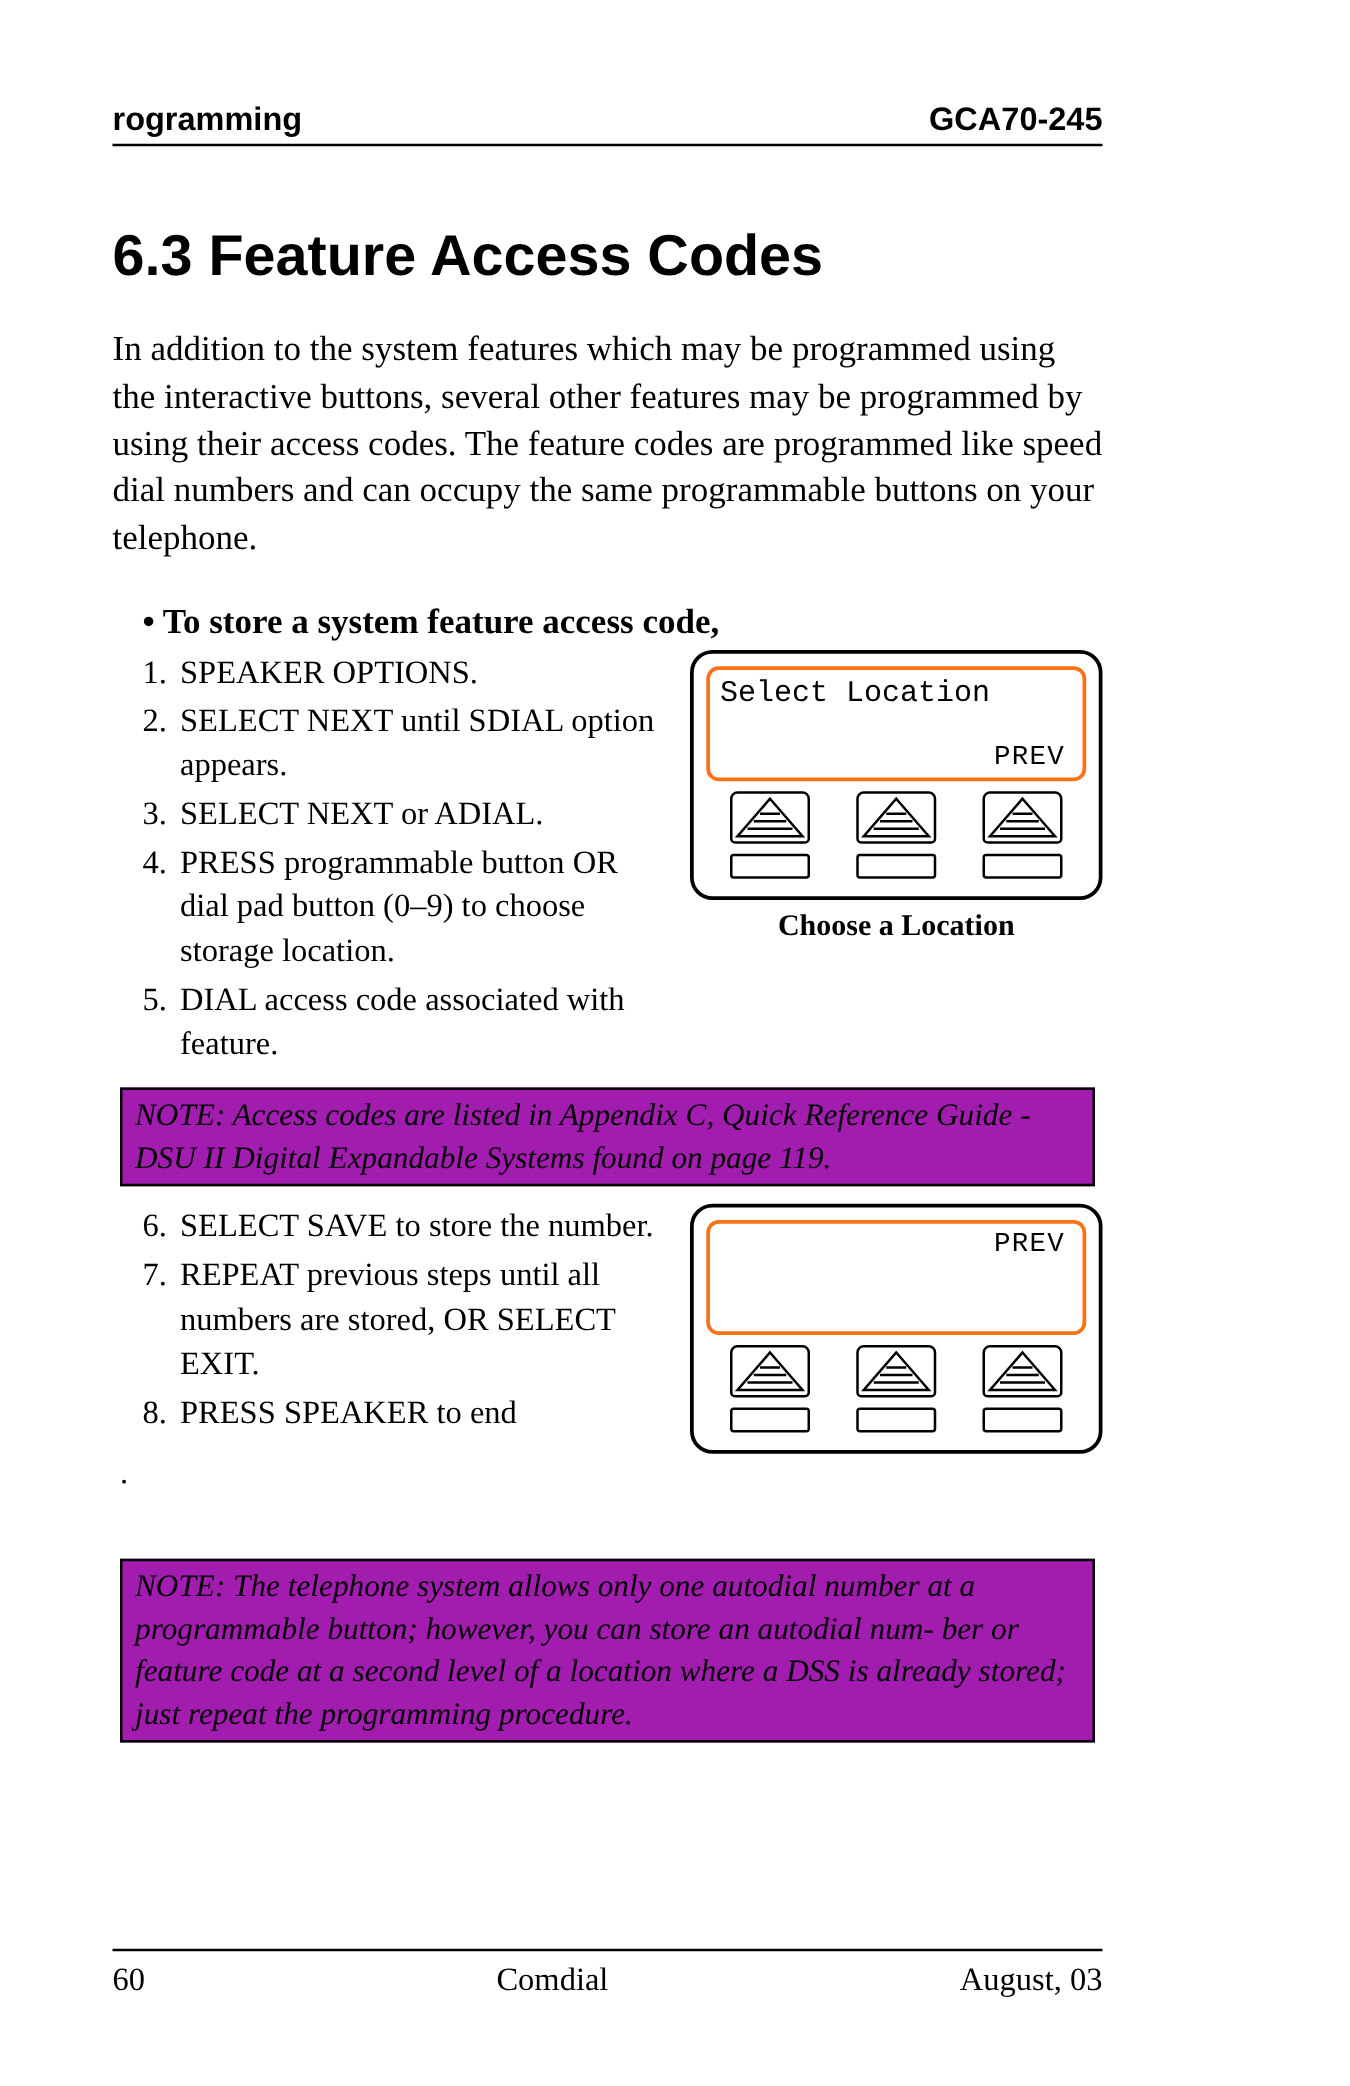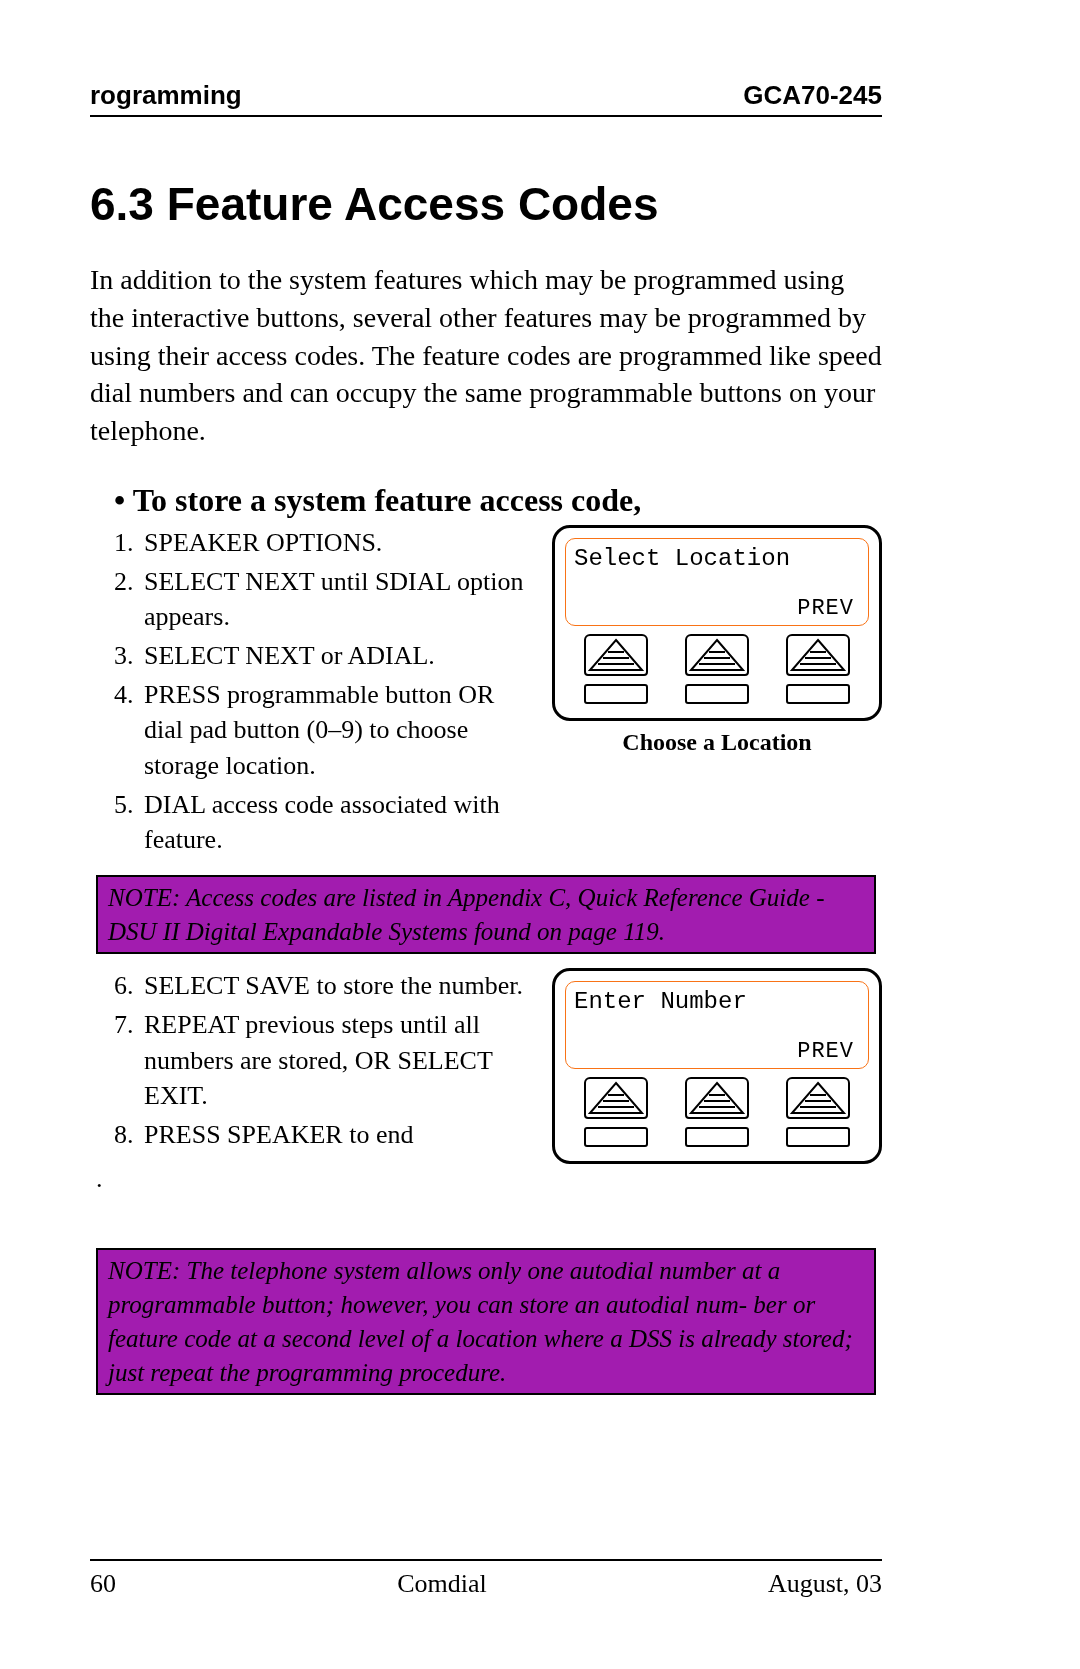--- a/index.html
+++ b/index.html
@@ -33,21 +33,21 @@
     font-size: 46px;
     margin: 0 0 30px 0;
   }
   .intro {
     font-size: 28px;
     line-height: 1.35;
     margin-bottom: 32px;
   }
   .subhead {
     font-weight: bold;
-    font-size: 32px;
+    font-size: 28px;
     margin: 10px 0 6px 24px;
   }
   .subhead::before {
     content: "• ";
   }
   .content-row {
     display: flex;
     gap: 28px;
     align-items: flex-start;
   }
@@ -66,21 +66,21 @@
     width: 330px;
     flex-shrink: 0;
   }
   .phone-display {
     border: 3px solid #000;
     border-radius: 18px;
     padding: 10px 10px 14px 10px;
     background: #fff;
   }
   .lcd {
-    border: 1px solid #f97316;
+    border: 3px solid #f97316;
     border-radius: 10px;
     height: 78px;
     padding: 4px 8px 4px 8px;
     font-family: "Courier New", monospace;
     font-size: 22px;
     display: flex;
     flex-direction: column;
     justify-content: space-between;
   }
   .lcd .line1 { text-align: left; margin-top: 2px;   font-size: 24px;}
@@ -212,21 +212,20 @@
 
   <div class="content-row">
     <ol class="steps" start="6">
       <li>SELECT  SAVE to store the number.</li>
       <li>REPEAT previous steps until all numbers are stored, OR SELECT EXIT.</li>
       <li>PRESS SPEAKER to end</li>
     </ol>
     <div class="figure-col">
       <div class="phone-display">
         <div class="lcd">
-          <div class="line1">Enter Number</div>
           <div class="line2">PREV</div>
         </div>
         <div class="button-row">
           <div class="tri-btn">
             <svg viewBox="0 0 60 38">
                 <polygon points="30,4 56,34 4,34" fill="none" stroke="#000" stroke-width="2"></polygon>
                 <line x1="12" y1="28" x2="48" y2="28" stroke="#000" stroke-width="2"></line>
                 <line x1="17" y1="22" x2="43" y2="22" stroke="#000" stroke-width="2"></line>
                 <line x1="22" y1="16" x2="38" y2="16" stroke="#000" stroke-width="2"></line>
               </svg>

